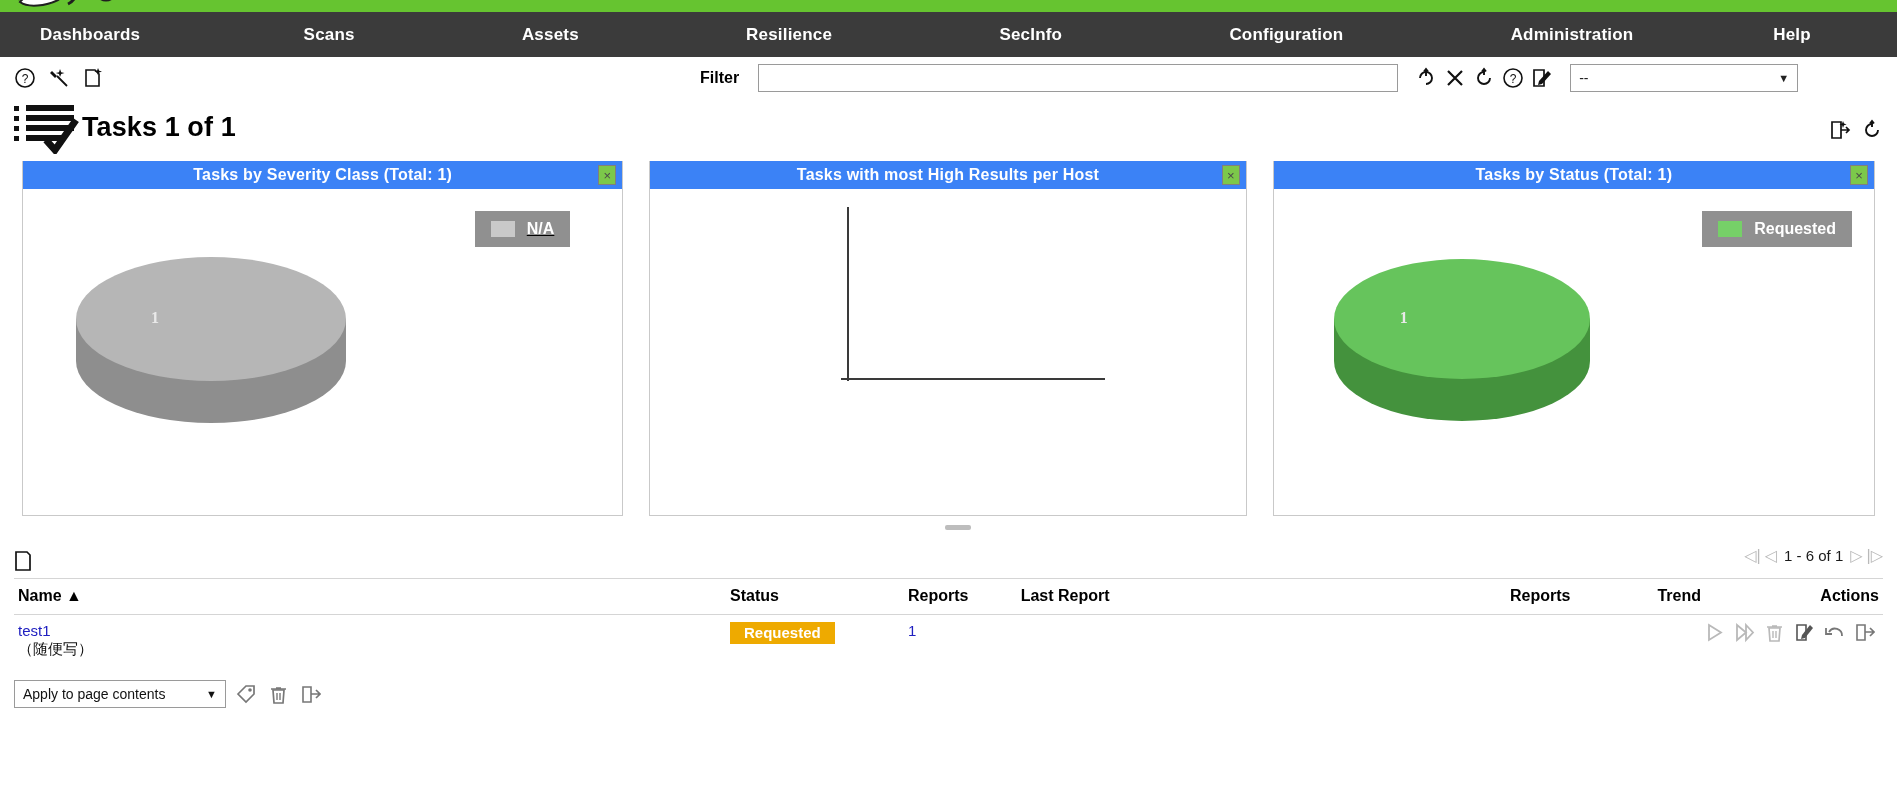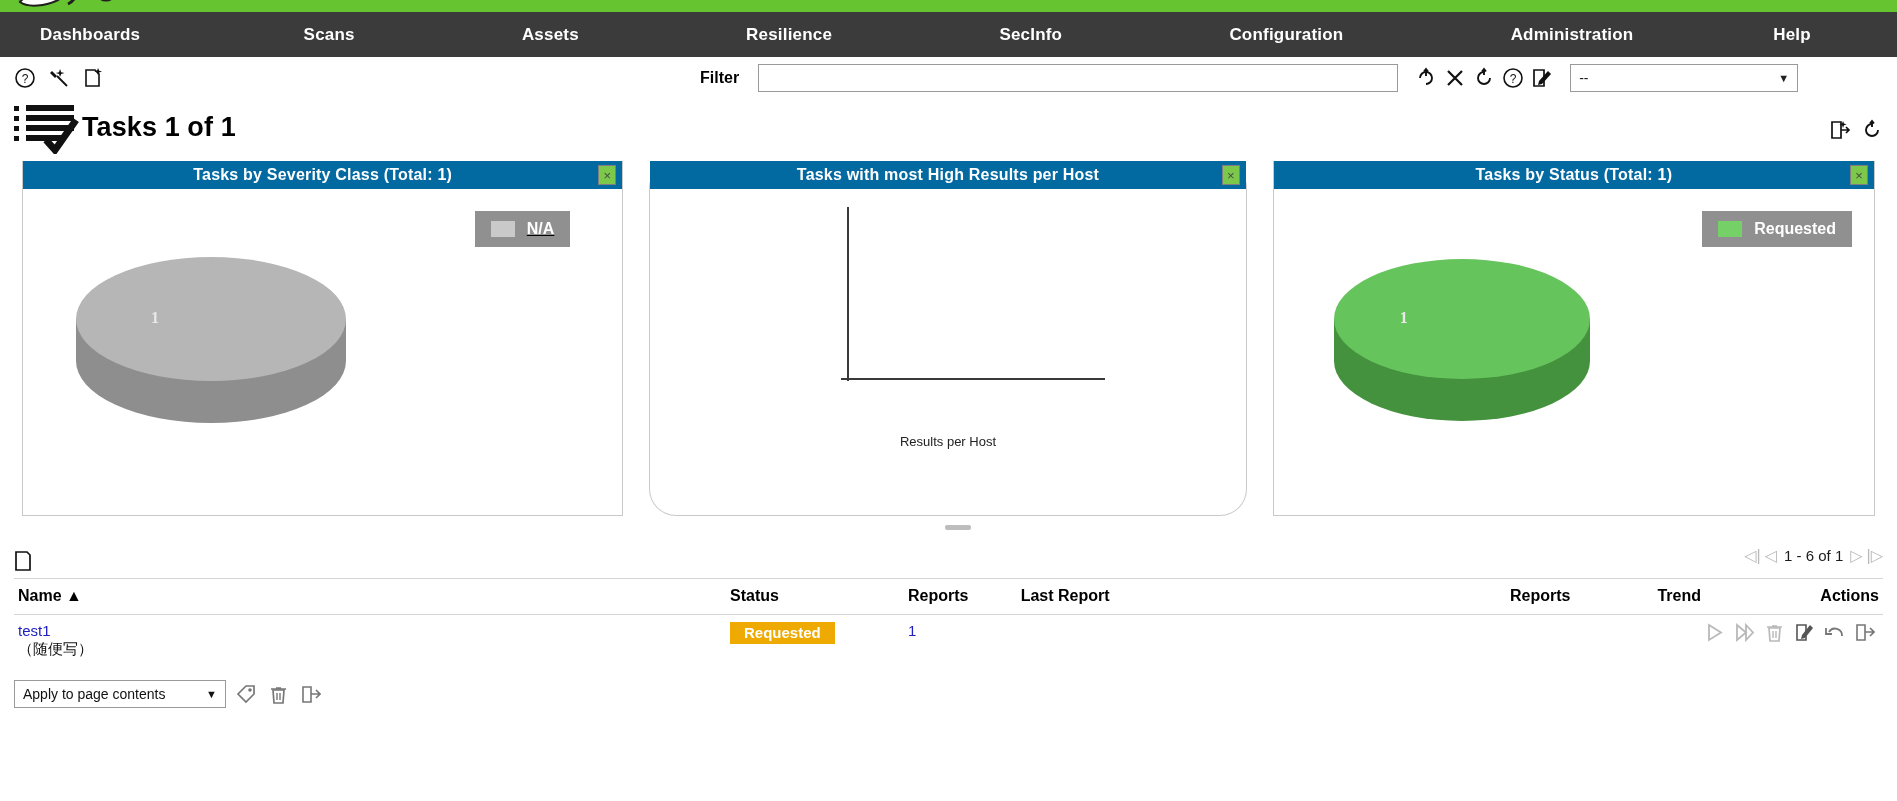--- a/index.html
+++ b/index.html
@@ -125,25 +125,25 @@
   }
   .panel {
     background: #fff;
     border: 1px solid #c9c9c9;
     border-top: none;
     display: flex; flex-direction: column;
     height: 355px;
     position: relative;
   }
   .panel.p1 { width: 608px; }
-  .panel.p2 { width: 604px; border-radius: 27px; }
+  .panel.p2 { width: 604px; }
   .panel.p3 { width: 609px; }
   .panel-head {
     height: 28px;
-    background: #0369a1;
+    background: #3b82f6;
     display: flex; align-items: center; justify-content: center;
     position: relative;
   }
   .panel-title {
     color: #fff; font-size: 16px; font-weight: bold;
     letter-spacing: .2px;
   }
   .panel-close {
     position: absolute; right: 6px; top: 4px;
     width: 18px; height: 20px;
@@ -419,21 +419,20 @@
   <div class="panel p2">
     <div class="panel-head">
       <span class="panel-title">Tasks with most High Results per Host</span>
       <span class="panel-close">×</span>
     </div>
     <div class="panel-body">
       <svg width="602" height="326" viewBox="0 0 602 326" style="position:absolute;left:0;top:0;">
         <line x1="198" y1="18" x2="198" y2="192" stroke="#3a3a3a" stroke-width="2"></line>
         <line x1="191" y1="190" x2="455" y2="190" stroke="#3a3a3a" stroke-width="2"></line>
       </svg>
-      <span class="axis-caption" style="top:245px; left:0;">Results per Host</span>
     </div>
   </div>
 
   <div class="panel p3">
     <div class="panel-head">
       <span class="panel-title">Tasks by Status (Total: 1)</span>
       <span class="panel-close">×</span>
     </div>
     <div class="panel-body">
       <div class="chart-legend" style="right:22px; top:22px;">

